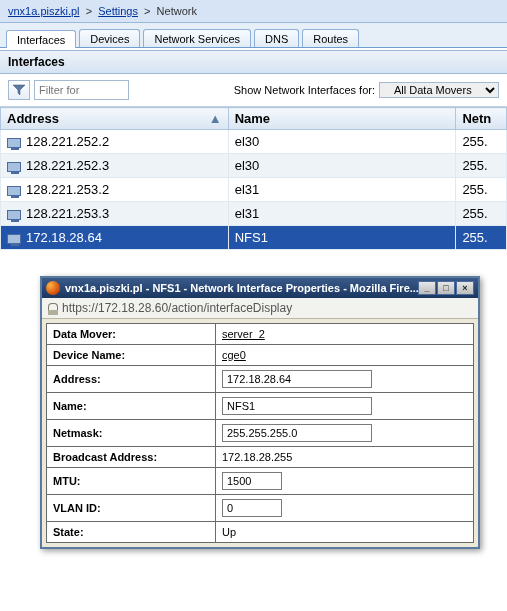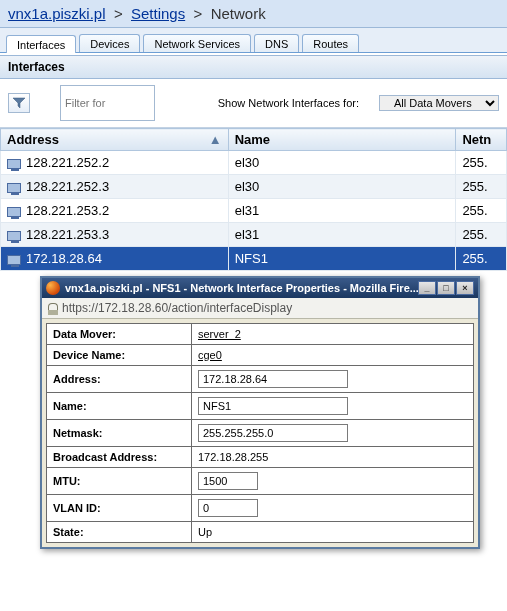--- a/index.html
+++ b/index.html
@@ -8,21 +8,21 @@
     font-family: Verdana, Arial, sans-serif;
     font-size: 11px;
     background: #fff;
     width: 507px;
     overflow: hidden;
   }
   .breadcrumb {
     background: #d6e4f5;
     border-bottom: 1px solid #9cb8d8;
     padding: 5px 8px;
-    font-size: 15px;
+    font-size: 11px;
     color: #333;
   }
   .breadcrumb a { color: #003399; text-decoration: underline; }
   .tabs {
     display: flex;
     border-bottom: 1px solid #6c9ed4;
     background: #e6eef8;
     padding: 6px 6px 0 6px;
     gap: 3px;
   }
@@ -64,26 +64,25 @@
     background: linear-gradient(#fff,#e6eef8);
     display: flex; align-items: center; justify-content: center;
     margin-right: 4px;
   }
   .filter-input {
     border: 1px solid #a3b9d2;
     padding: 2px 4px;
     font-size: 11px;
     color: #888;
     width: 95px;
-    height: 36px;
-    margin-left: 26px;
+    height: 20px;
   }
   .filter-label {
     margin-left: auto;
-    margin-right: 20px;
+    margin-right: 4px;
     font-size: 11px;
   }
   .filter-select {
     border: 1px solid #a3b9d2;
     font-size: 11px;
     height: 16px;
     padding: 0 10px;
   }
   table.data {
     width: 100%;
@@ -195,21 +194,21 @@
     border-collapse: collapse;
     font-size:11px;
     background:#fff;
     margin:4px;
     width: calc(100% - 8px);
   }
   .prop-table td {
     border:1px solid #6a6a6a;
     padding:4px 6px;
   }
-  .prop-table td.label { font-weight:bold; width:145px; }
+  .prop-table td.label { font-weight:bold; width:169px; }
   .prop-table input {
     border:1px solid #7a7a7a;
     padding:2px 4px;
     font-size:11px;
     width: 150px;
   }
   .prop-table .link { text-decoration: underline; color:#000; }
   .btn-row {
     padding: 6px;
     background:#ece9d8;

